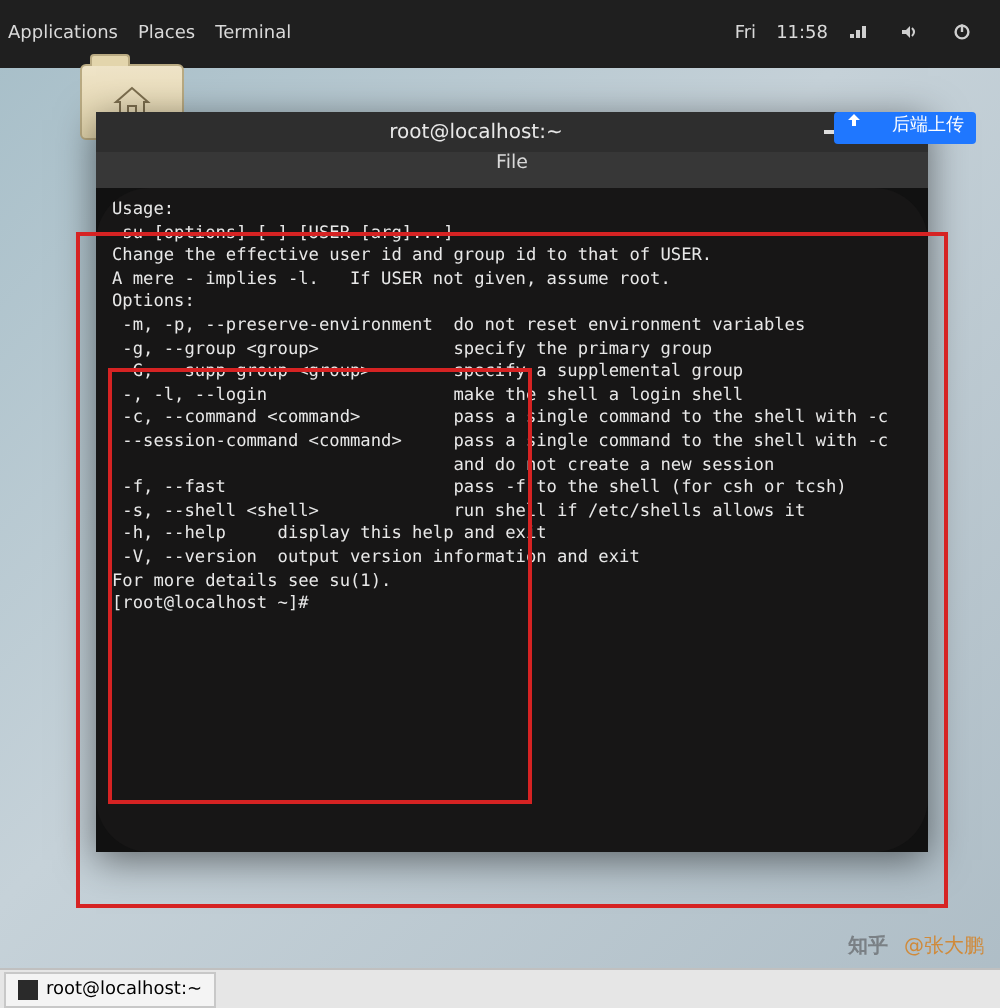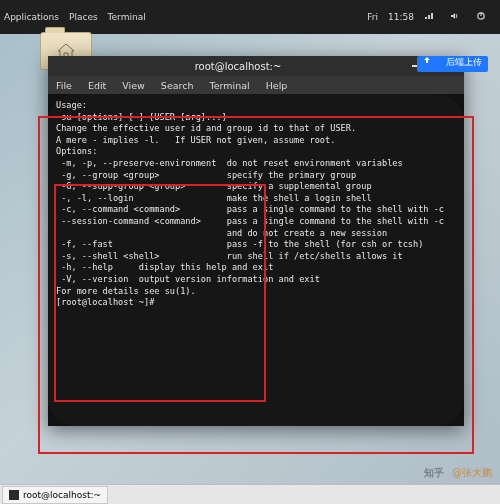--- a/index.html
+++ b/index.html
@@ -19,21 +19,21 @@
   .folder-home { position:absolute; top:50%; left:50%; transform:translate(-50%,-50%); }
   .window { position:absolute; top:56px; left:48px; width:416px; height:370px; background:#111; box-shadow:0 4px 18px rgba(0,0,0,.5); display:flex; flex-direction:column; }
   .titlebar { height:20px; background:#2e2e2e; color:#e8e8e8; display:flex; align-items:center; font-size:10px; }
   .titlebar .title { flex:1; text-align:center; }
   .winctrls { display:flex; gap:6px; padding-right:6px; }
   .winbtn { width:12px; height:12px; display:flex; align-items:center; justify-content:center; }
   .winbtn.min::before { content:""; width:8px; height:1.5px; background:#ddd; }
   .winbtn.max::before { content:""; width:7px; height:7px; border:1.2px solid #ddd; }
   .winbtn.close { background:#3a6ea5; border-radius:1px; }
   .winbtn.close::before { content:"×"; color:#fff; font-size:10px; line-height:1; }
-  .menubar { height:18px; background:#373737; color:#d9d9d9; display:flex; align-items:center; gap:16px; padding:0 8px; font-size:9.5px; }
+  .menubar { height:18px; background:#373737; color:#d9d9d9; display:flex; align-items:center; gap:28px; padding:0 8px; font-size:9.5px;flex-direction:column; }
   .terminal { flex:1; background:#171616; color:#e8e8e8; font-family:"DejaVu Sans Mono","Courier New",monospace; font-size:8.6px; line-height:1.35; padding:6px 8px; white-space:pre; overflow:hidden; position:relative;border-radius:27px; }
   .sidechip { position:absolute; right:-24px; top:0; height:16px; background:#1f77ff; color:#fff; font-size:9px; padding:0 6px; display:flex; align-items:flex-start; gap:15px; border-radius:2px; }
   .redbox { position:absolute; border:2px solid #d62323; pointer-events:none; }
   .redbox.a { top:116px; left:38px; width:436px; height:338px; }
   .redbox.b { top:184px; left:54px; width:212px; height:218px; }
   .zhihu-footer { position:absolute; right:8px; bottom:24px; color:#8a8f94; font-size:10px; display:flex; gap:8px; align-items:center; }
   .pager { position:absolute; right:10px; bottom:6px; color:#7a7f84; font-size:9px; }
 </style>
 </head>
 <body>

